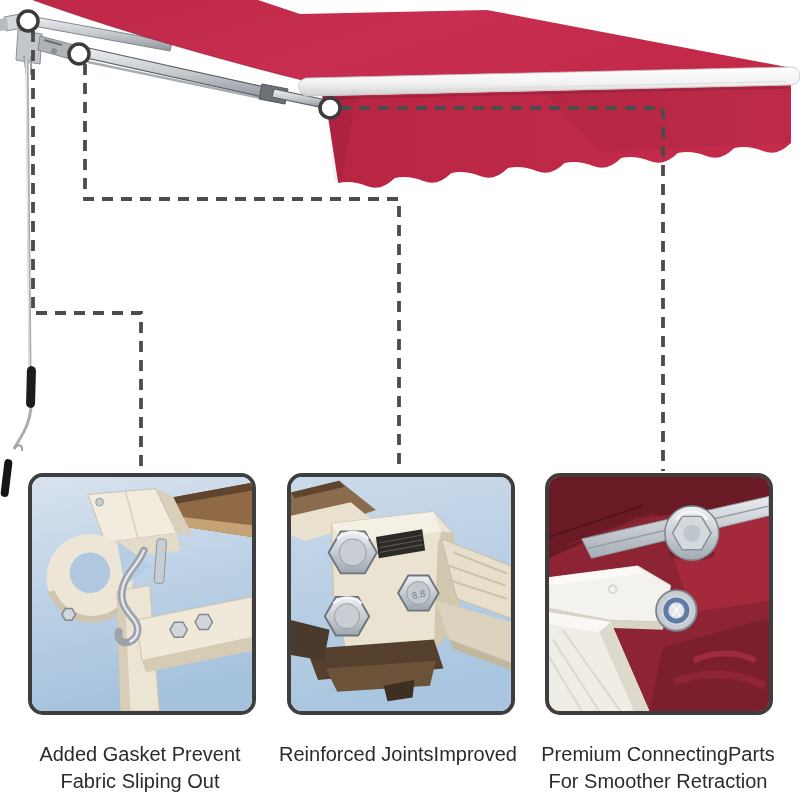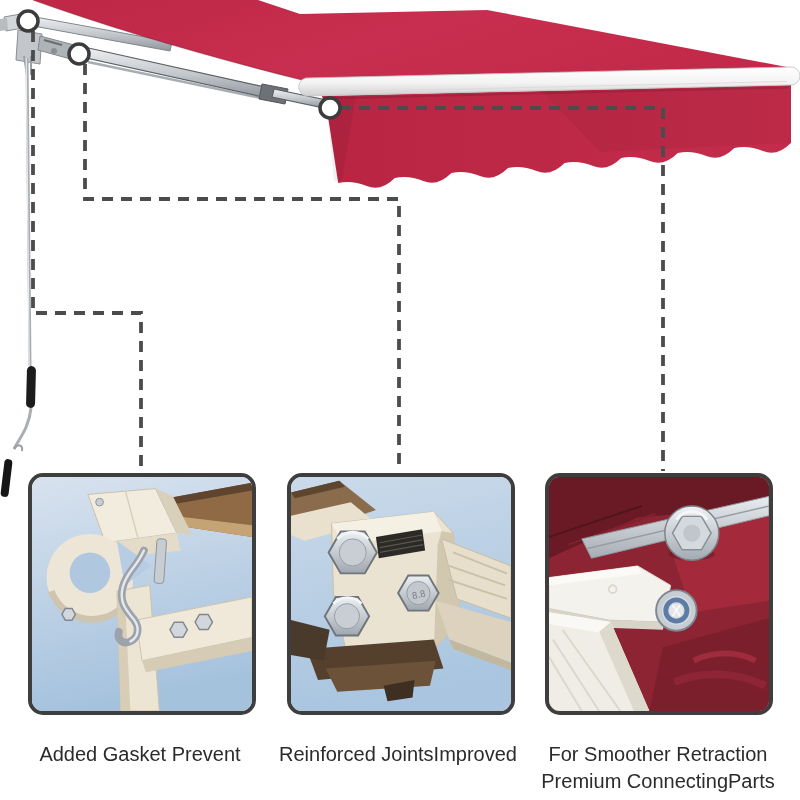--- a/index.html
+++ b/index.html
@@ -270,22 +270,23 @@
       <polygon points="64,150 104,242 88,242 52,160" fill="#DED9CD"></polygon>
 
       <polygon points="118,176 228,146 228,242 104,242" fill="#7C1F2C"></polygon>
       <path d="M150,190 C170,180 195,180 214,190" stroke="#A83043" stroke-width="6" fill="none" opacity="0.8"></path>
       <path d="M130,212 C160,200 196,202 224,216" stroke="#8E2536" stroke-width="8" fill="none"></path>
     </svg>
   </div>
 
   <div class="caption cap-left">
     <span class="cap-line">Added Gasket Prevent</span>
+    <span class="cap-line">Fabric Sliping Out</span>
   </div>
   <div class="caption cap-mid">
     <span class="cap-line">Reinforced JointsImproved</span>
   </div>
   <div class="caption cap-right">
+    <span class="cap-line">Premium ConnectingParts</span>
     <span class="cap-line">For Smoother Retraction</span>
-    <span class="cap-line">Premium ConnectingParts</span>
   </div>
 
 </div>
 
 </body></html>

